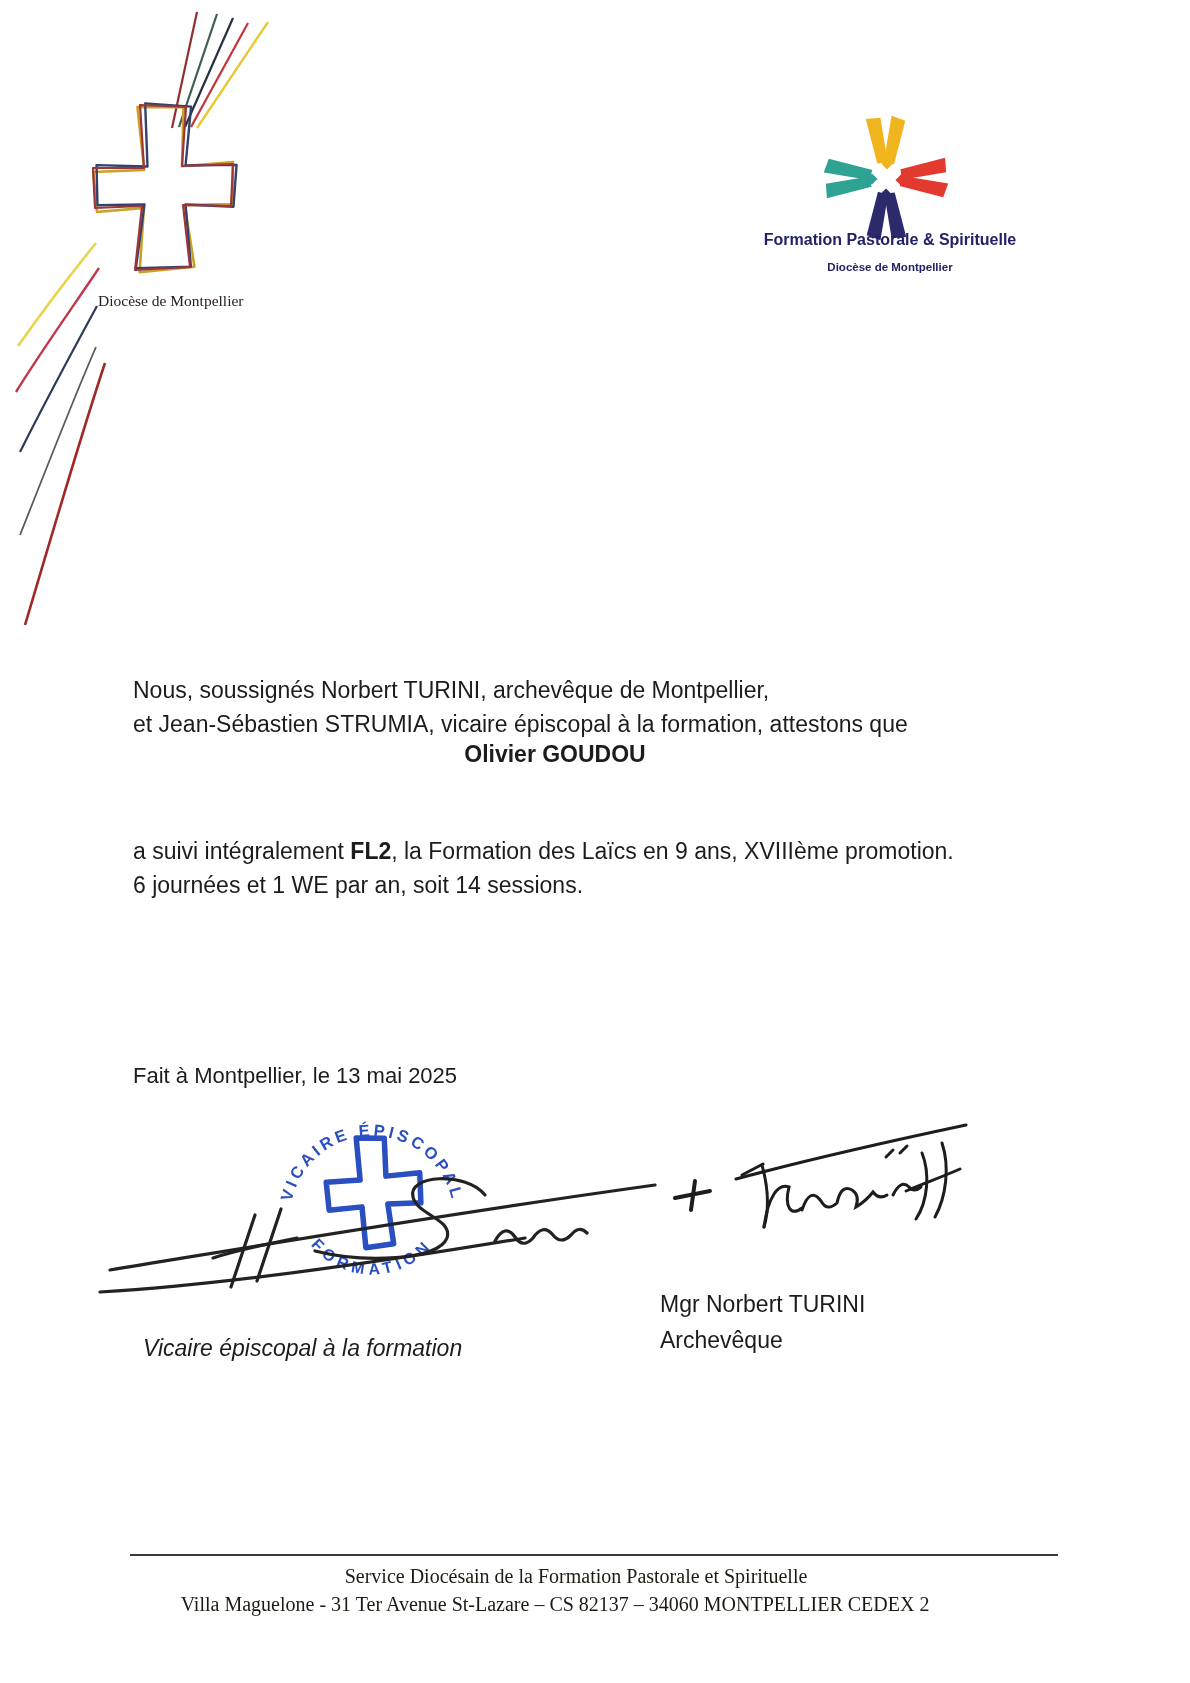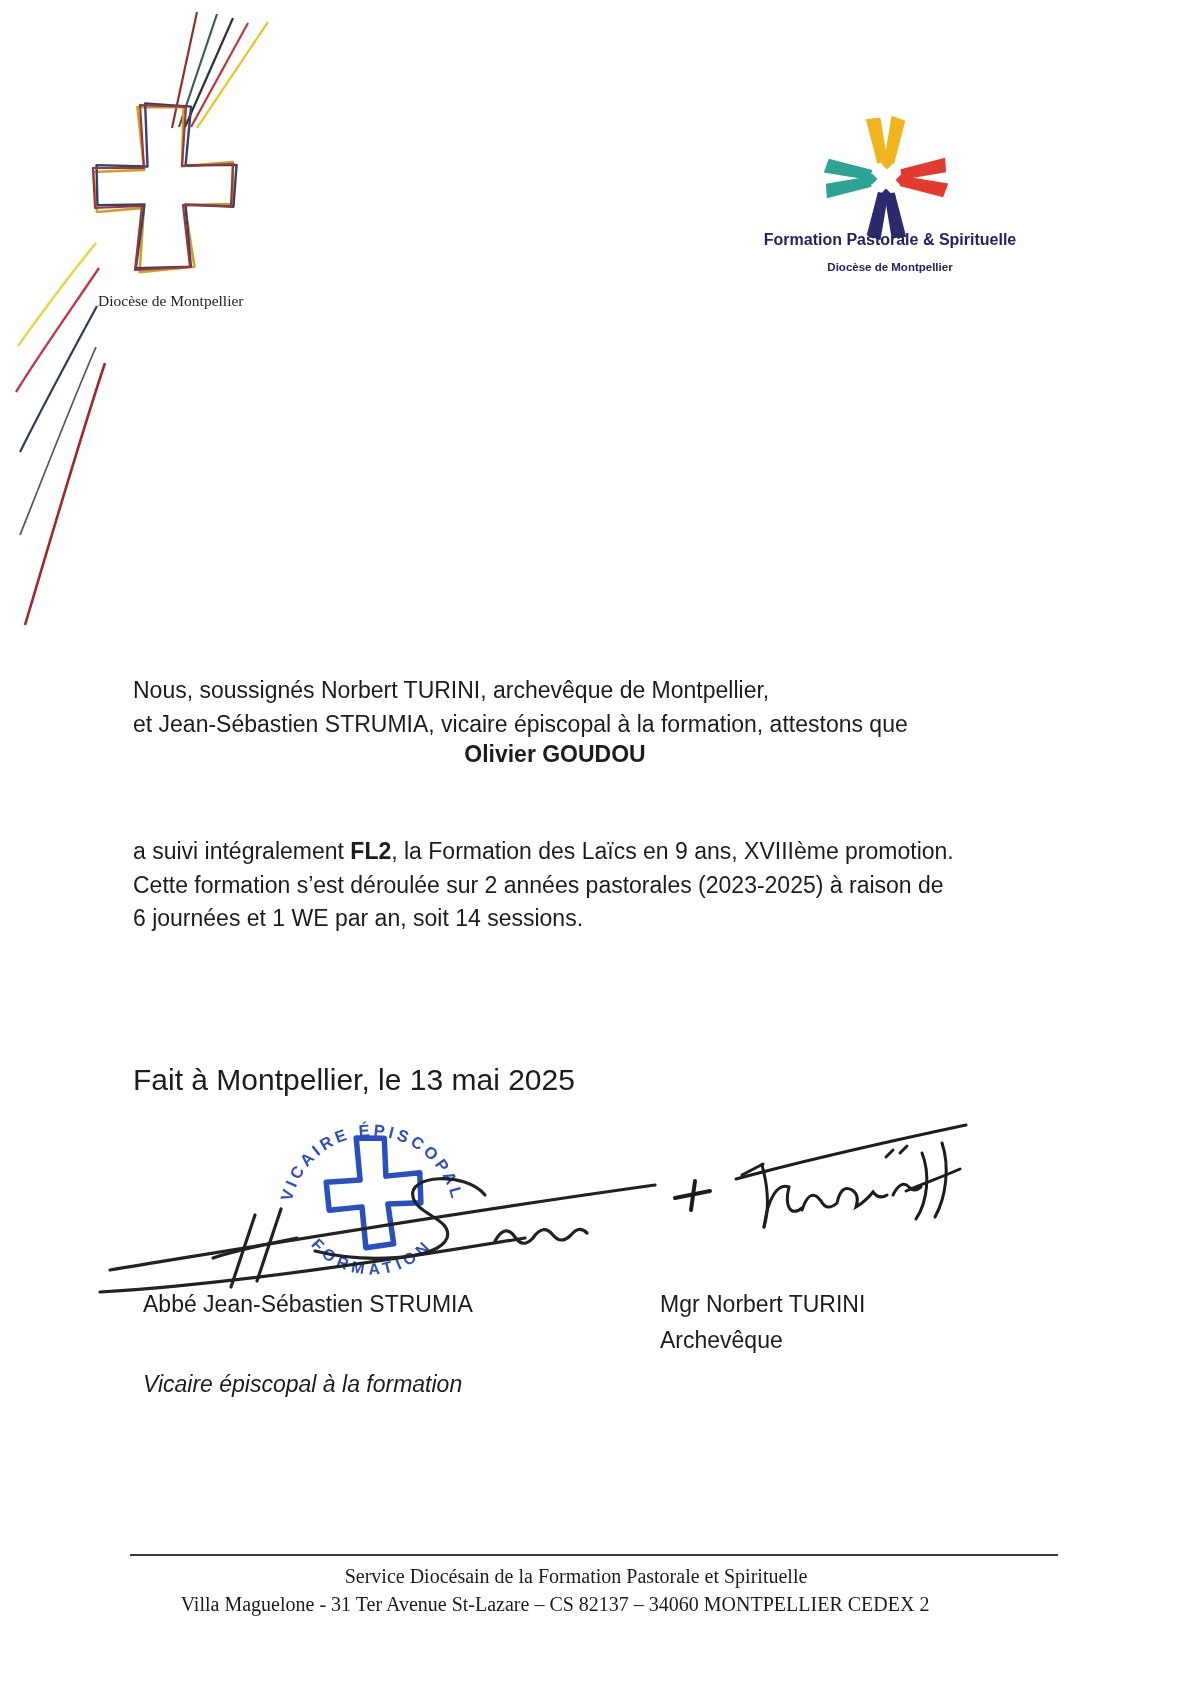--- a/index.html
+++ b/index.html
@@ -30,21 +30,21 @@
   }
   
   .title-block{left:0;top:487px;width:1124px;text-align:center;}
   .title-line{font-size:27px;font-weight:bold;line-height:38px;color:#181818;}
   
   .intro{left:133px;top:674px;}
   .para-line{font-size:23px;line-height:33.5px;white-space:nowrap;}
   .recipient{left:0;top:741px;width:1110px;text-align:center;
     font-size:23px;font-weight:bold;}
   .body-par{left:133px;top:835px;}
-  .date-line{left:133px;top:1063px;font-size:30px;}
+  .date-line{left:133px;top:1063px;font-size:22px;}
   
   .cap-left{left:143px;top:1286px;}
   .cap-right{left:660px;top:1286px;}
   .cap-name{font-size:23px;line-height:36px;white-space:nowrap;}
   .cap-role{font-size:23px;line-height:36px;white-space:nowrap;}
   .cap-role.italic{font-style:italic;margin-top:44px;}
   
   .footer-rule{left:130px;top:1554px;width:928px;height:0;
     border-top:2px solid #3a3a3a;}
   .footer-text{left:0;top:1562px;width:1110px;text-align:center;
@@ -106,21 +106,20 @@
 
   <div class="abs intro">
     <div class="para-line">Nous, soussignés Norbert TURINI, archevêque de Montpellier,</div>
     <div class="para-line">et Jean-Sébastien STRUMIA, vicaire épiscopal à la formation, attestons que</div>
   </div>
 
   <div class="abs recipient">Olivier GOUDOU</div>
 
   <div class="abs body-par">
     <div class="para-line"><span>a suivi intégralement </span><b>FL2</b><span>, la Formation des Laïcs en 9 ans, XVIIIème promotion.</span></div>
-    <div class="para-line">Cette formation s’est déroulée sur 2 années pastorales (2023-2025) à raison de</div>
     <div class="para-line">6 journées et 1 WE par an, soit 14 sessions.</div>
   </div>
 
   <div class="abs date-line">Fait à Montpellier, le 13 mai 2025</div>
 
   <svg class="abs" style="left:237px;top:1072px;" width="270" height="240" viewBox="0 0 270 240">
     <defs>
       <path id="arcTop" d="M 53,146 A 82 82 0 1 1 217,146"></path>
       <path id="arcBottom" d="M 62,152 A 78 78 0 0 0 208,152"></path>
     </defs>
@@ -161,21 +160,20 @@
       <path d="M243,100 q 8,-16 16,-8 q 5,6 12,0"></path>
       <path d="M272,58 C280,78 278,106 266,124"></path>
       <path d="M292,48 C300,72 296,102 285,122"></path>
       <path d="M256,96 C272,89 292,82 310,74"></path>
       <path d="M236,62 l 7,-7"></path>
       <path d="M250,58 l 7,-7"></path>
     </g>
   </svg>
 
   <div class="abs cap-left">
-    <div class="cap-name">Abbé Jean-Sébastien STRUMIA</div>
     <div class="cap-role italic">Vicaire épiscopal à la formation</div>
   </div>
   <div class="abs cap-right">
     <div class="cap-name">Mgr Norbert TURINI</div>
     <div class="cap-role">Archevêque</div>
   </div>
 
   <div class="abs footer-rule"></div>
   <div class="abs footer-text">
     <div class="l1">Service Diocésain de la Formation Pastorale et Spirituelle</div>

